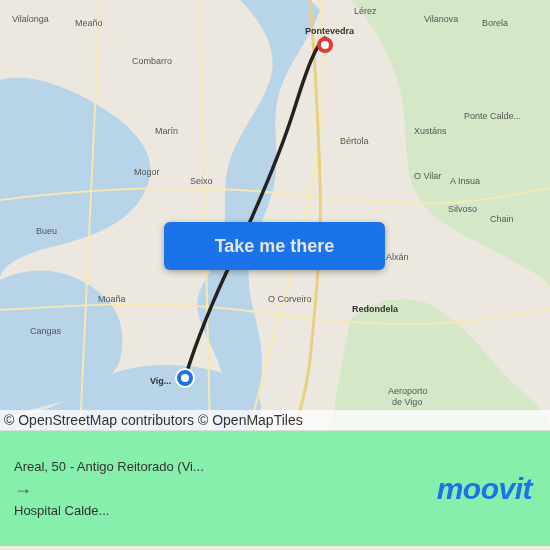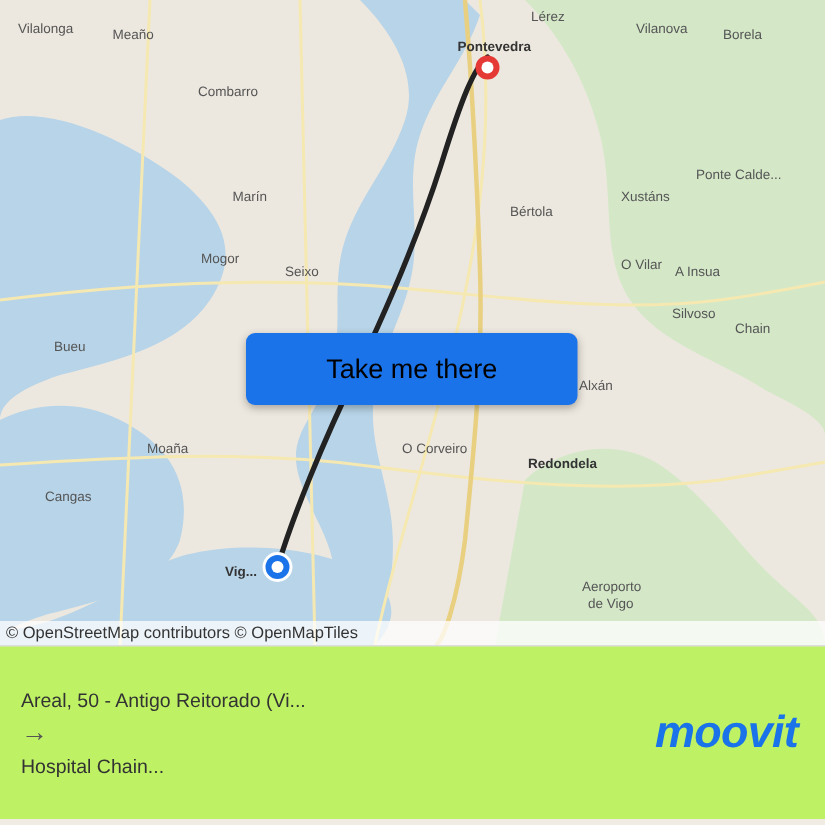--- a/index.html
+++ b/index.html
@@ -34,51 +34,51 @@
     }
 
     
     #take-me-there-btn {
       position: absolute;
       top: 222px;
       left: 164px;
       width: 221px;
       height: 48px;
       background: #1a73e8;
-      color: #000000;
+      color: #e5e5e5;
       border: none;
       border-radius: 6px;
       font-size: 18px;
-      font-weight: normal;
+      font-weight: bold;
       cursor: pointer;
       display: flex;
       align-items: center;
       justify-content: center;
       box-shadow: 0 2px 6px rgba(0,0,0,0.3);
       z-index: 10;
     }
 
     
     #attribution-bar {
       position: absolute;
       bottom: 0;
       left: 0;
       right: 0;
       background: rgba(255,255,255,0.75);
-      font-size: 11px;
+      font-size: 14px;
       color: #333;
       padding: 2px 4px;
       z-index: 5;
     }
 
     
     #bottom-bar {
       width: 550px;
       height: 116px;
-      background: #bef264;
+      background: #86efac;
       border-top: 1px solid #ddd;
       display: flex;
       align-items: center;
       padding: 10px 14px;
       gap: 30px;
       position: relative;
     }
 
     #route-info {
       flex: 1;
@@ -229,19 +229,19 @@
       <span>© OpenStreetMap contributors  © OpenMapTiles</span>
     </div>
   </div>
 
   <div id="bottom-bar">
     <div id="route-info">
       <span id="origin-label">Areal, 50 - Antigo Reitorado (Vi...</span>
       <div id="arrow-container">
         <span style="font-size:18px; color:#555;">→</span>
       </div>
-      <span id="destination-label">Hospital Chain...</span>
+      <span id="destination-label">Hospital Calde...</span>
     </div>
     <div id="moovit-logo">
       <span style="font-size:30px; font-weight:900; font-style:italic; color:#1a73e8; letter-spacing:-0.5px;">moovit</span>
     </div>
   </div>
 </div>
 
 </body></html>

